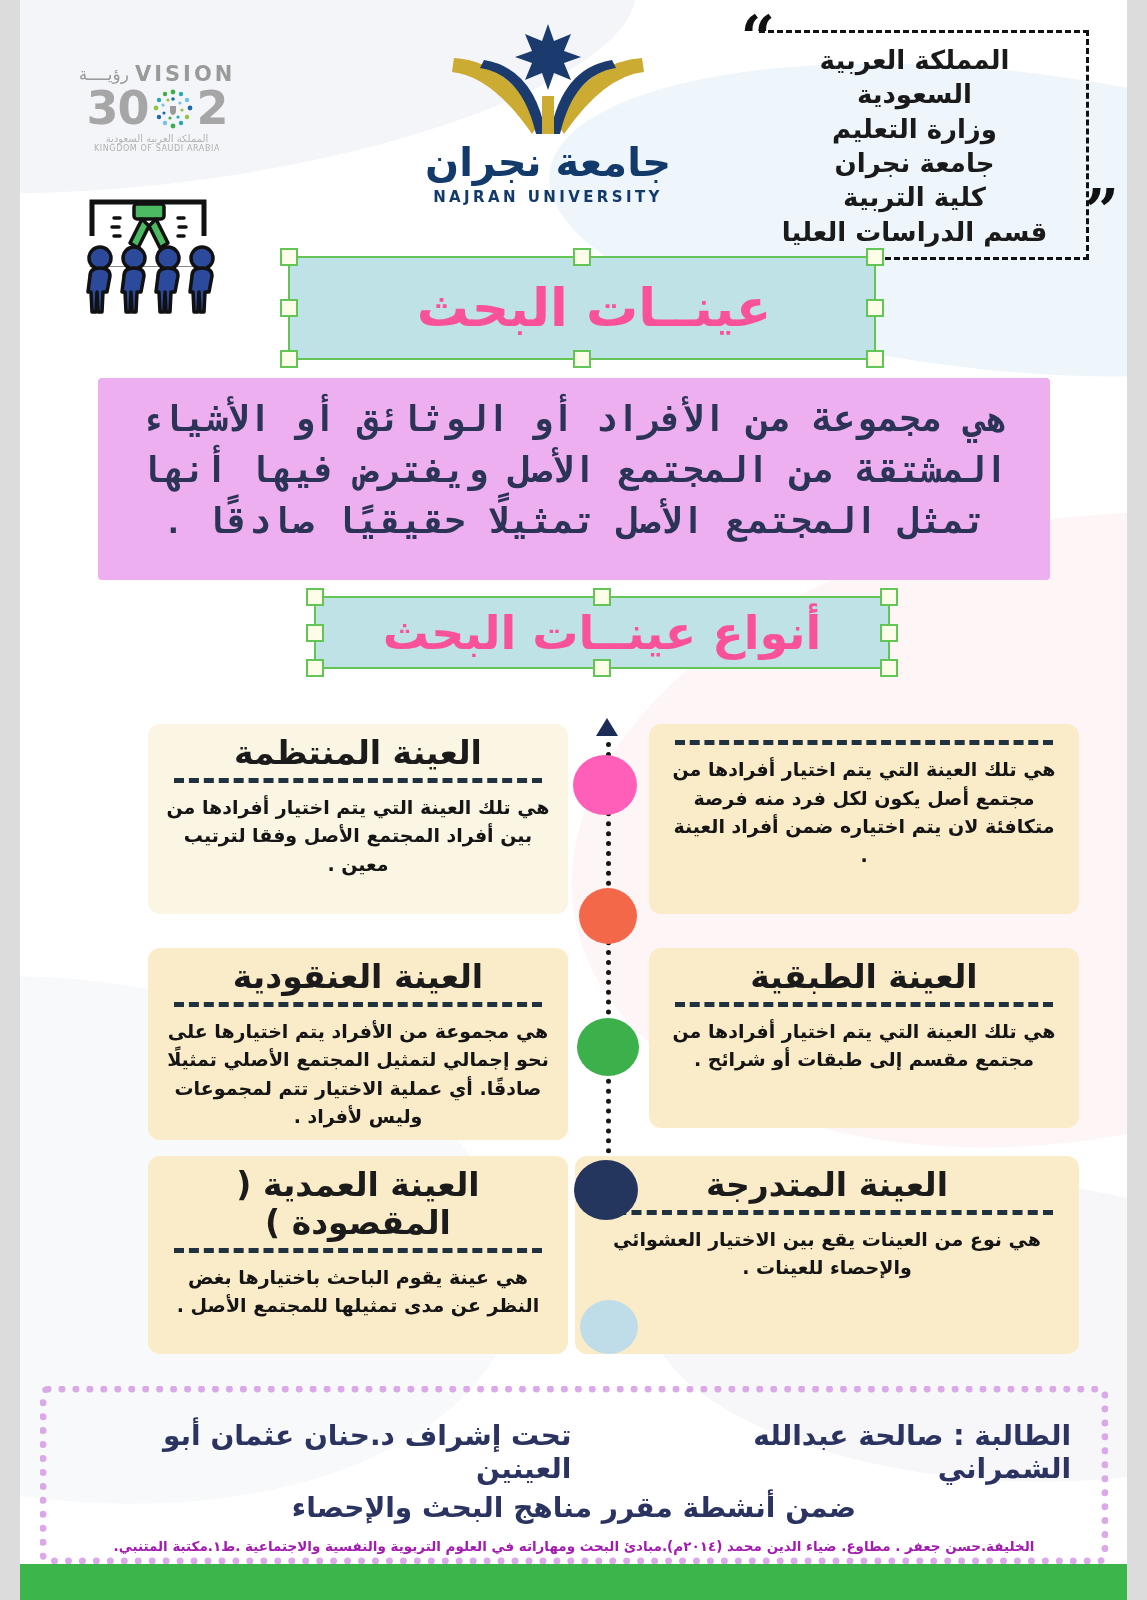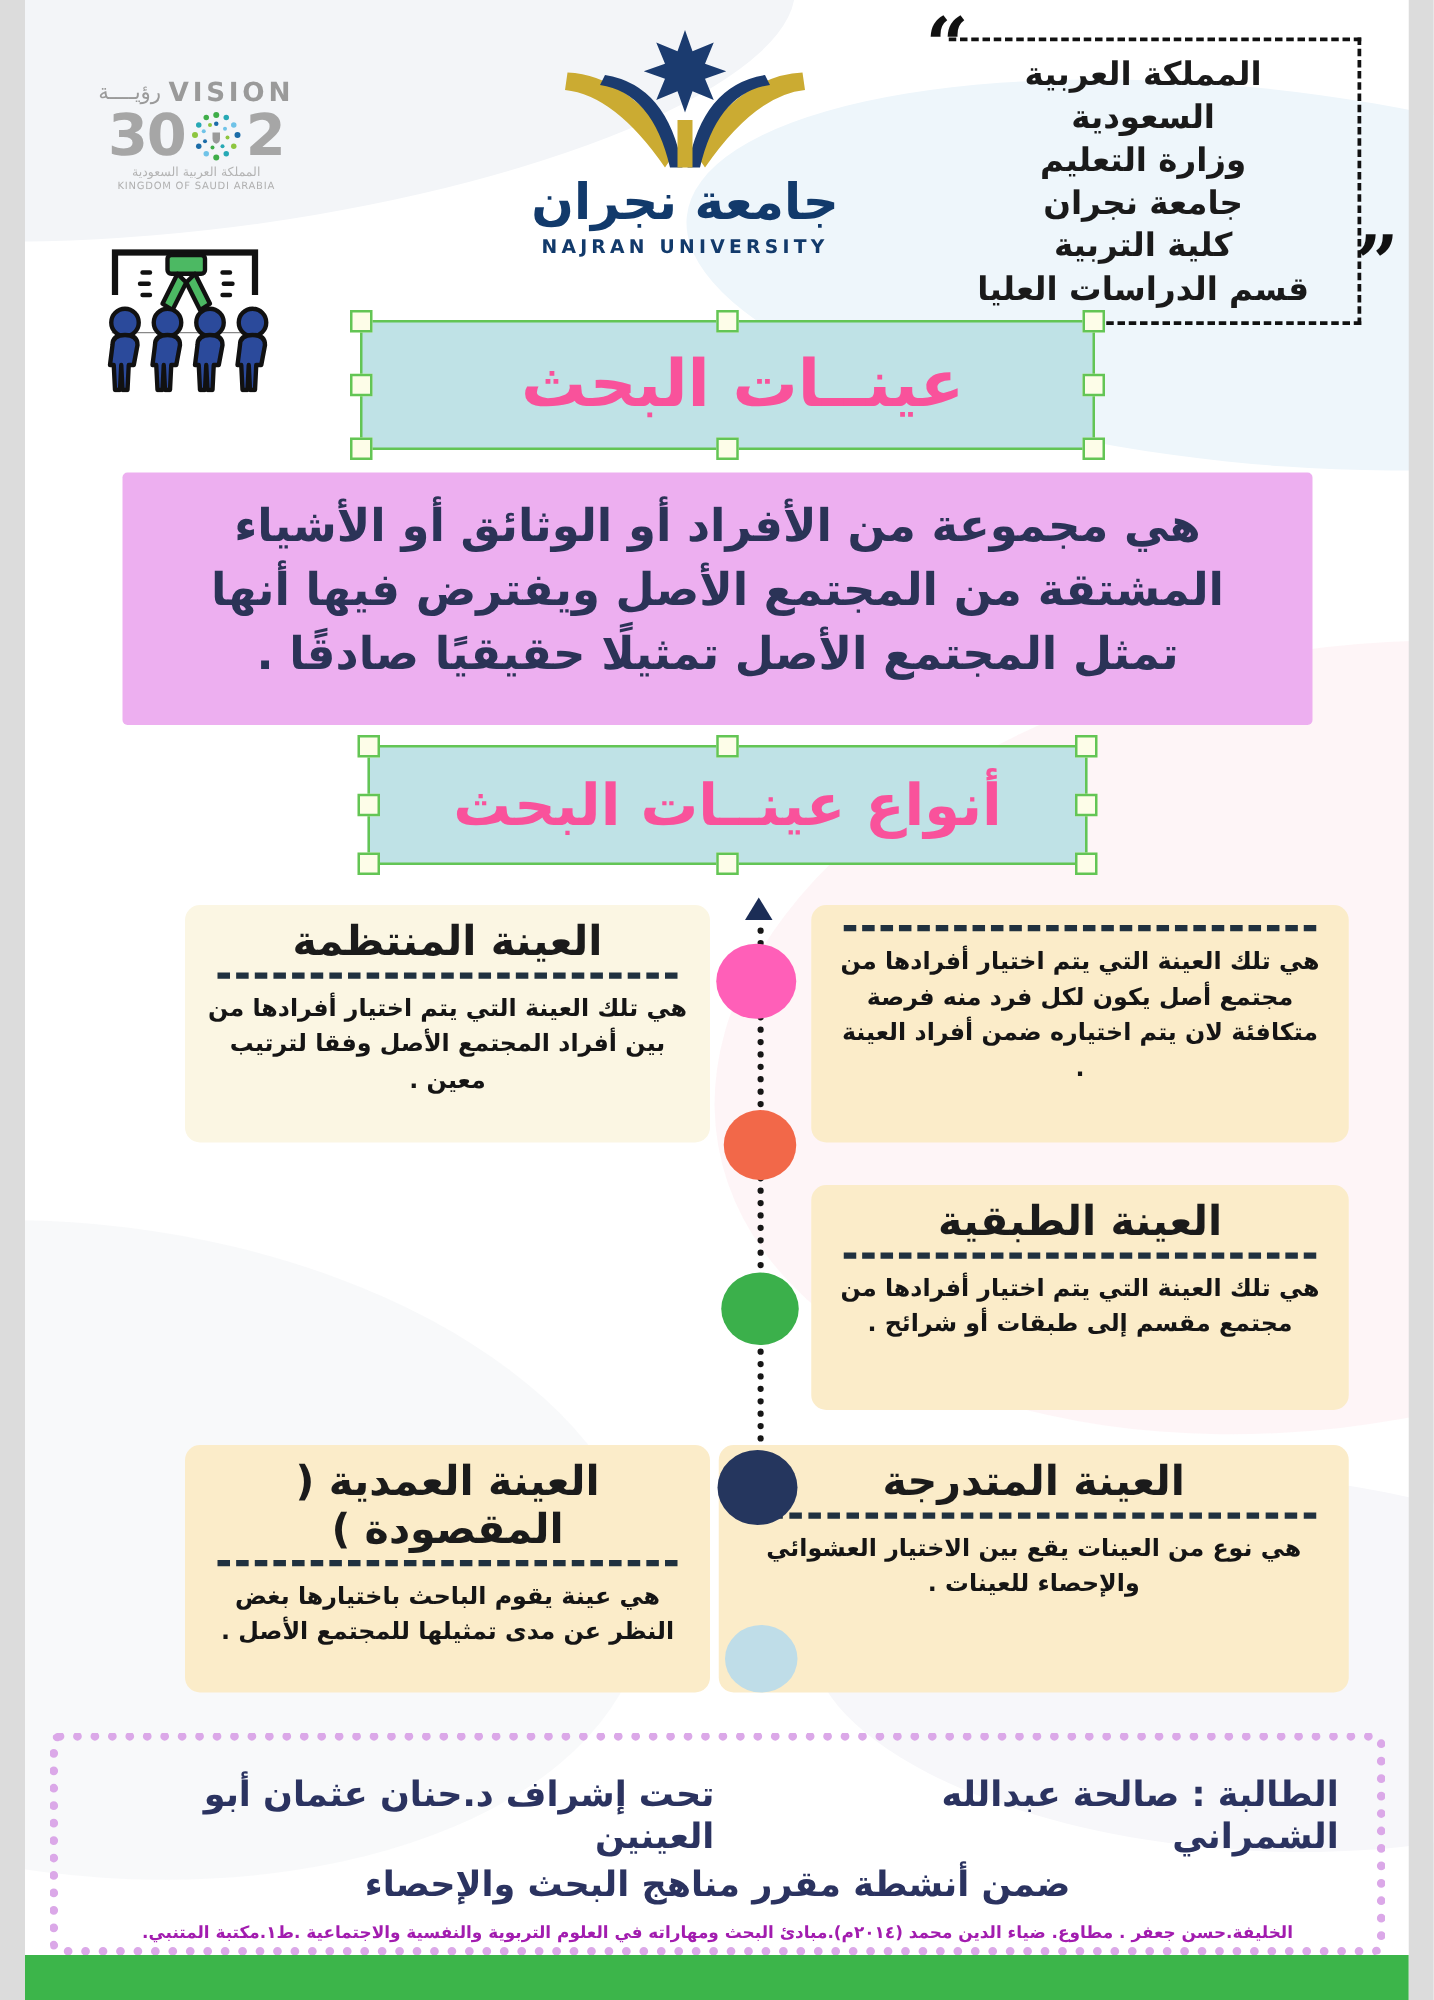--- a/index.html
+++ b/index.html
@@ -45,27 +45,27 @@
     line-height:.7;z-index:13;font-family:"DejaVu Serif",serif;}
 
   
   .sel-box{position:absolute;z-index:14;background:#bfe2e6;border:2px solid #63c555;box-sizing:border-box;
     display:flex;align-items:center;justify-content:center;}
   .sel-box .t{color:#f9529b;font-weight:700;line-height:1;}
   .handle{position:absolute;width:18px;height:18px;background:#fdfde8;border:2px solid #63c555;box-sizing:border-box;}
 
   #title1{left:288px;top:256px;width:588px;height:104px;}
   #title1 .t{font-size:52px;margin-left:24px;}
-  #title2{left:294px;top:596px;width:576px;height:96px;}
+  #title2{left:314px;top:596px;width:576px;height:73px;}
   #title2 .t{font-size:46px;}
 
   
   .def-box{position:absolute;left:98px;top:378px;width:952px;height:202px;background:#edaff0;
     border-radius:4px;z-index:13;box-sizing:border-box;padding:18px 34px;}
-  .def-box p{margin:0;color:#2b3357;font-size:36px;line-height:1.42;text-align:center;font-weight:600;}
+  .def-box p{margin:0;color:#2b3357;font-size:36px;line-height:1.42;text-align:center;font-weight:600;font-family:Liberation Mono, monospace;}
 
   
   .tl-line{position:absolute;left:606px;top:742px;width:0;height:610px;z-index:11;
     border-left:5px dotted #161616;}
   .tl-arrow{position:absolute;left:596px;top:718px;width:0;height:0;z-index:12;
     border-left:11px solid transparent;border-right:11px solid transparent;border-bottom:18px solid #1b2d56;}
   .tl-dot{position:absolute;z-index:13;border-radius:50%;}
 
   
   .card{position:absolute;background:#fbecc9;border-radius:12px;z-index:12;box-sizing:border-box;
@@ -236,20 +236,25 @@
     <div class="dash"></div>
     <p>هي تلك العينة التي يتم اختيار أفرادها من بين أفراد المجتمع الأصل وفقا لترتيب معين .</p>
   </div>
 
   <div class="card" style="right:68px;top:948px;width:430px;height:180px;">
     <h3>العينة الطبقية</h3>
     <div class="dash"></div>
     <p>هي تلك العينة التي يتم اختيار أفرادها من مجتمع مقسم إلى طبقات أو شرائح .</p>
   </div>
 
+  <div class="card" style="left:148px;top:948px;width:420px;height:192px;">
+    <h3>العينة العنقودية</h3>
+    <div class="dash"></div>
+    <p>هي مجموعة من الأفراد يتم اختيارها على نحو إجمالي لتمثيل المجتمع الأصلي تمثيلًا صادقًا. أي عملية الاختيار تتم لمجموعات وليس لأفراد .</p>
+  </div>
 
   <div class="card" style="right:68px;top:1156px;width:504px;height:198px;">
     <h3>العينة المتدرجة</h3>
     <div class="dash"></div>
     <p>هي نوع من العينات يقع بين الاختيار العشوائي والإحصاء للعينات .</p>
   </div>
 
   <div class="card" style="left:148px;top:1156px;width:420px;height:198px;">
     <h3>العينة العمدية ( المقصودة )</h3>
     <div class="dash"></div>

